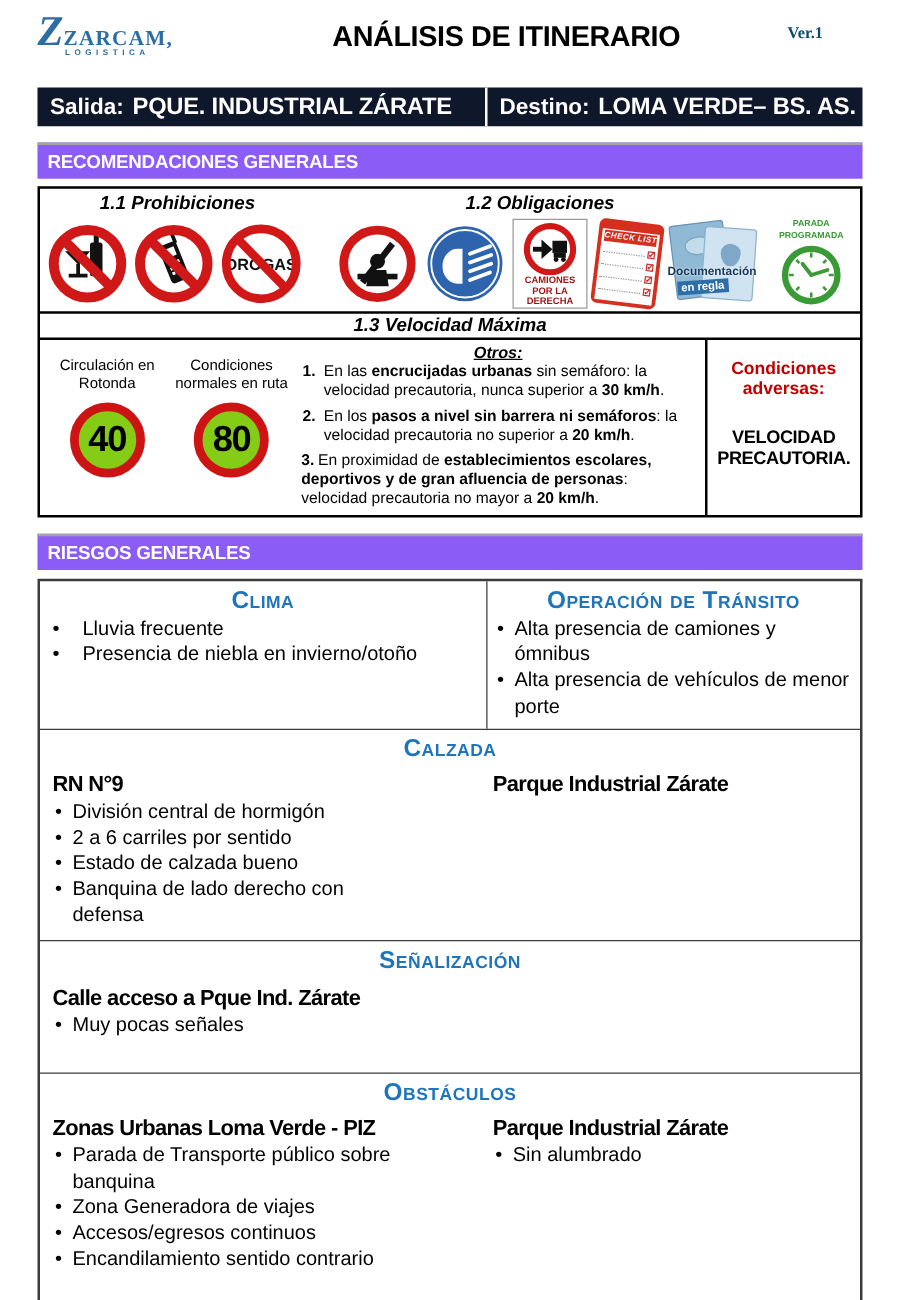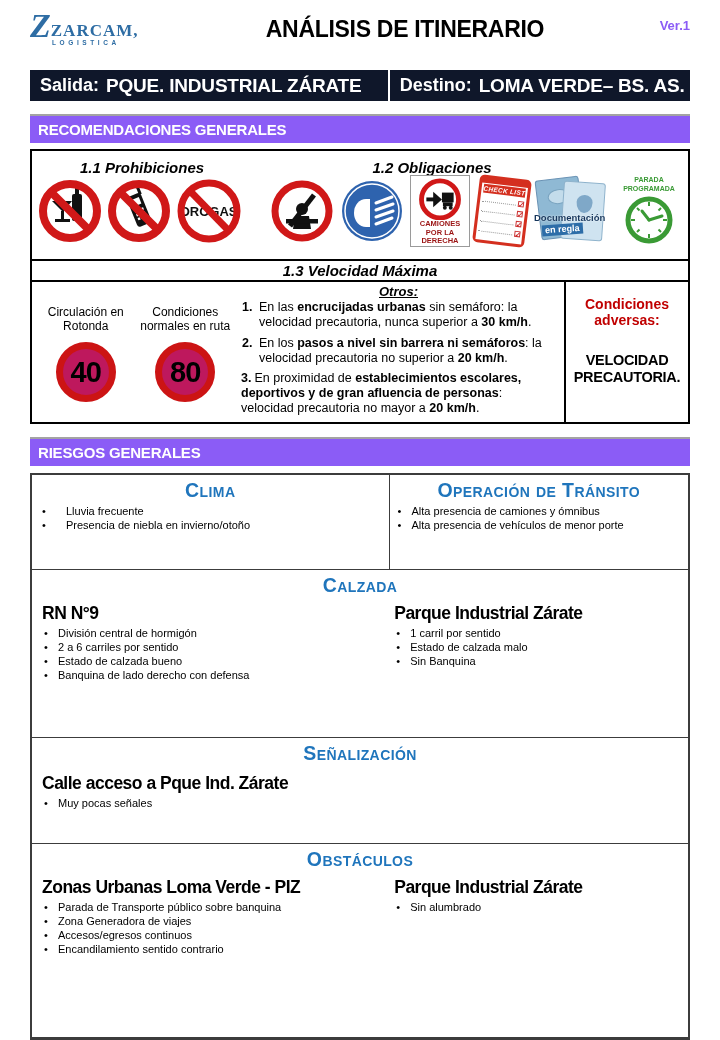--- a/index.html
+++ b/index.html
@@ -8,39 +8,39 @@
   .page { width:720px; height:1040px; padding:8px 30px 0 30px; position:relative; }
 
   
   .hdr { display:flex; align-items:flex-start; height:58px; }
   .logo { width:150px; padding-top:4px; line-height:1; }
   .logo-row { display:flex; align-items:flex-end; }
   .logo-z { font-family:"Liberation Serif", serif; font-weight:bold; font-style:italic; font-size:34px; color:#2e6da4; line-height:0.8; }
   .logo-word { font-family:"Liberation Serif", serif; font-weight:bold; font-size:17px; color:#2e6da4; letter-spacing:1px; }
   .logo-sub { font-size:6.5px; color:#2e6da4; letter-spacing:3.6px; margin-left:22px; margin-top:1px; font-weight:bold; }
   .hdr-title { flex:1; text-align:center; font-size:23px; font-weight:bold; letter-spacing:-0.3px; padding-top:8px; }
-  .hdr-ver { width:60px; text-align:right; color:#8b5cf6; font-weight:bold; font-size:13px; padding-top:10px; }
+  .hdr-ver { width:60px; text-align:left; color:#0c4a6e; font-weight:bold; font-size:13px; padding-top:10px;font-family:Liberation Serif, serif; }
 
   
   .route { display:flex; height:31px; background:#0f172a; color:#fff; font-weight:bold; margin-top:4px; }
   .route-cell { display:flex; align-items:center; padding-left:10px; font-size:17px; }
   .route-left  { width:54.5%; border-right:2px solid #ffffff; }
   .route-right { width:45.5%; }
   .route-cell .lbl { font-size:18px; margin-right:7px; }
   .route-cell .val { font-size:19px; letter-spacing:-0.2px; }
 
   
   .secbar { height:29px; background:#8b5cf6; border-top:2px solid #a3a3a3; color:#fff; font-weight:bold; font-size:15px; display:flex; align-items:center; padding-left:8px; letter-spacing:-0.2px; }
   .secbar.m1 { margin-top:13px; }
   .secbar.m2 { margin-top:13px;text-align:right; }
 
   
   .recbox { border:2.5px solid #000; margin-top:6px; }
   .rec-colheads { display:flex; height:22px; align-items:center; }
-  .box-colhead { font-weight:bold; font-style:italic; font-size:15px; text-align:center;margin-top:10px; }
+  .box-colhead { font-weight:bold; font-style:italic; font-size:15px; text-align:center; }
   .ch-left { width:220px; }
   .ch-right { width:360px; }
   .icon-row { display:flex; align-items:center; justify-content:space-between; padding:4px 6px 5px 6px; height:76px; }
   .icon-group { display:flex; align-items:center; }
   .g1 { gap:5px; }
   .g2 { gap:6px; }
 
   .camiones-sign { width:60px; height:72px; border:1px solid #9a9a9a; background:#fff; display:flex; flex-direction:column; align-items:center; padding-top:2px; }
   .camiones-txt { color:#9b1313; font-size:7.5px; font-weight:bold; line-height:1.12; text-align:center; }
 
@@ -57,24 +57,24 @@
   .doc-front { position:absolute; left:28px; top:6px; width:42px; height:58px; background:#cfe3f0; border:1px solid #8fb3cc; transform:rotate(4deg); border-radius:3px; }
   .doc-front .shield { position:absolute; left:13px; top:12px; width:16px; height:18px; background:#7fa8c8; border-radius:50% 50% 50% 50% / 40% 40% 60% 60%; }
   .doc-t1 { position:absolute; left:0px; top:36px; font-size:9.5px; font-weight:bold; color:#16365c; text-shadow:0 0 2px #fff; }
   .doc-t2 { position:absolute; left:8px; top:48px; font-size:9px; font-weight:bold; color:#fff; background:#2d6da8; padding:0 3px 1px 3px; transform:rotate(-4deg); }
 
   .parada { width:66px; display:flex; flex-direction:column; align-items:center; }
   .parada-txt { color:#3a9a35; font-size:7px; font-weight:bold; line-height:1.15; text-align:center; }
 
   .vel-head { border-top:2.5px solid #000; border-bottom:2.5px solid #000; height:23px; display:flex; align-items:center; justify-content:center; }
   .speed-row { display:flex; }
-  .speed-left { width:205px; display:flex; justify-content:space-around; padding:16px 2px 8px 4px; }
+  .speed-left { width:205px; display:flex; justify-content:space-around; padding:6px 2px 8px 4px; }
   .speed-block { width:96px; display:flex; flex-direction:column; align-items:center; }
   .speed-lbl { font-size:12px; text-align:center; line-height:1.15; height:44px; display:flex; align-items:center; }
-  .speed-circle { width:60px; height:60px; border:7px solid #cc1414; border-radius:50%; background:#be185d; display:flex; align-items:center; justify-content:center; font-size:29px; font-weight:bold; letter-spacing:-1px; }
+  .speed-circle { width:60px; height:60px; border:7px solid #cc1414; border-radius:50%; background:#84cc16; display:flex; align-items:center; justify-content:center; font-size:29px; font-weight:bold; letter-spacing:-1px; }
   .otros { flex:1; padding:2px 8px 6px 4px; font-size:12.5px; line-height:1.18; }
   .otros-title { text-align:center; font-weight:bold; font-style:italic; text-decoration:underline; font-size:13px; margin-bottom:1px; }
   .otros-item { position:relative; padding-left:18px; margin-bottom:6px; }
   .otros-item .num { position:absolute; left:1px; font-weight:bold; }
   .otros-item.noindent { padding-left:0; margin-bottom:0; }
   .otros-item.noindent .num { position:static; margin-right:3px; }
   .adverse { width:124px; border-left:2.5px solid #000; text-align:center; padding:14px 4px 0 4px; }
   .adverse-t { color:#c00000; font-weight:bold; font-size:14px; line-height:1.15; }
   .adverse-v { font-weight:bold; font-size:14.5px; line-height:1.15; margin-top:24px; letter-spacing:-0.3px; }
 
@@ -84,21 +84,21 @@
   .rrow { border-bottom:1.5px solid #3c3c3c; }
   .rrow:last-child { border-bottom:none; }
   .r1 { display:flex; min-height:95px; }
   .r1 .cell-l { width:54.5%; border-right:1.5px solid #3c3c3c; padding-bottom:6px; }
   .r1 .cell-r { width:45.5%; padding-bottom:6px; }
   .twocol { display:flex; padding:2px 10px 8px 10px;gap:44px; }
   .twocol .col-l { width:51%; padding-right:14px; }
   .twocol .col-r { width:49%; padding-left:6px; }
   .subhead { font-weight:bold; font-size:17.5px; letter-spacing:-0.5px; margin-top:4px; }
   ul.bullets { list-style:none; margin-top:2px; }
-  ul.bullets li { position:relative; padding-left:16px; font-size:11px; line-height:1.3; }
+  ul.bullets li { position:relative; padding-left:16px; font-size:16px; line-height:1.3; }
   ul.bullets li::before { content:"•"; position:absolute; left:2px; top:0; }
   ul.bullets.wide li { padding-left:34px; }
   ul.bullets.wide li::before { left:10px; }
   .r2 { min-height:168px; }
   .r3 { min-height:106px; }
   .r3 .single { padding:4px 10px 8px 10px; }
   .r4 { min-height:193px; }
 </style>
 </head>
 <body>
@@ -331,25 +331,20 @@
           <div class="subhead">RN N°9</div>
           <ul class="bullets">
               <li>División central de hormigón</li>
               <li>2 a 6 carriles por sentido</li>
               <li>Estado de calzada bueno</li>
               <li>Banquina de lado derecho con defensa</li>
             </ul>
         </div>
         <div class="col-r">
           <div class="subhead">Parque Industrial Zárate</div>
-          <ul class="bullets">
-              <li>1 carril por sentido</li>
-              <li>Estado de calzada malo</li>
-              <li>Sin Banquina</li>
-            </ul>
         </div>
       </div>
     </div>
 
     <div class="rrow r3">
       <div class="risk-title">Señalización</div>
       <div class="single">
         <div class="subhead">Calle acceso a Pque Ind. Zárate</div>
         <ul class="bullets">
             <li>Muy pocas señales</li>

